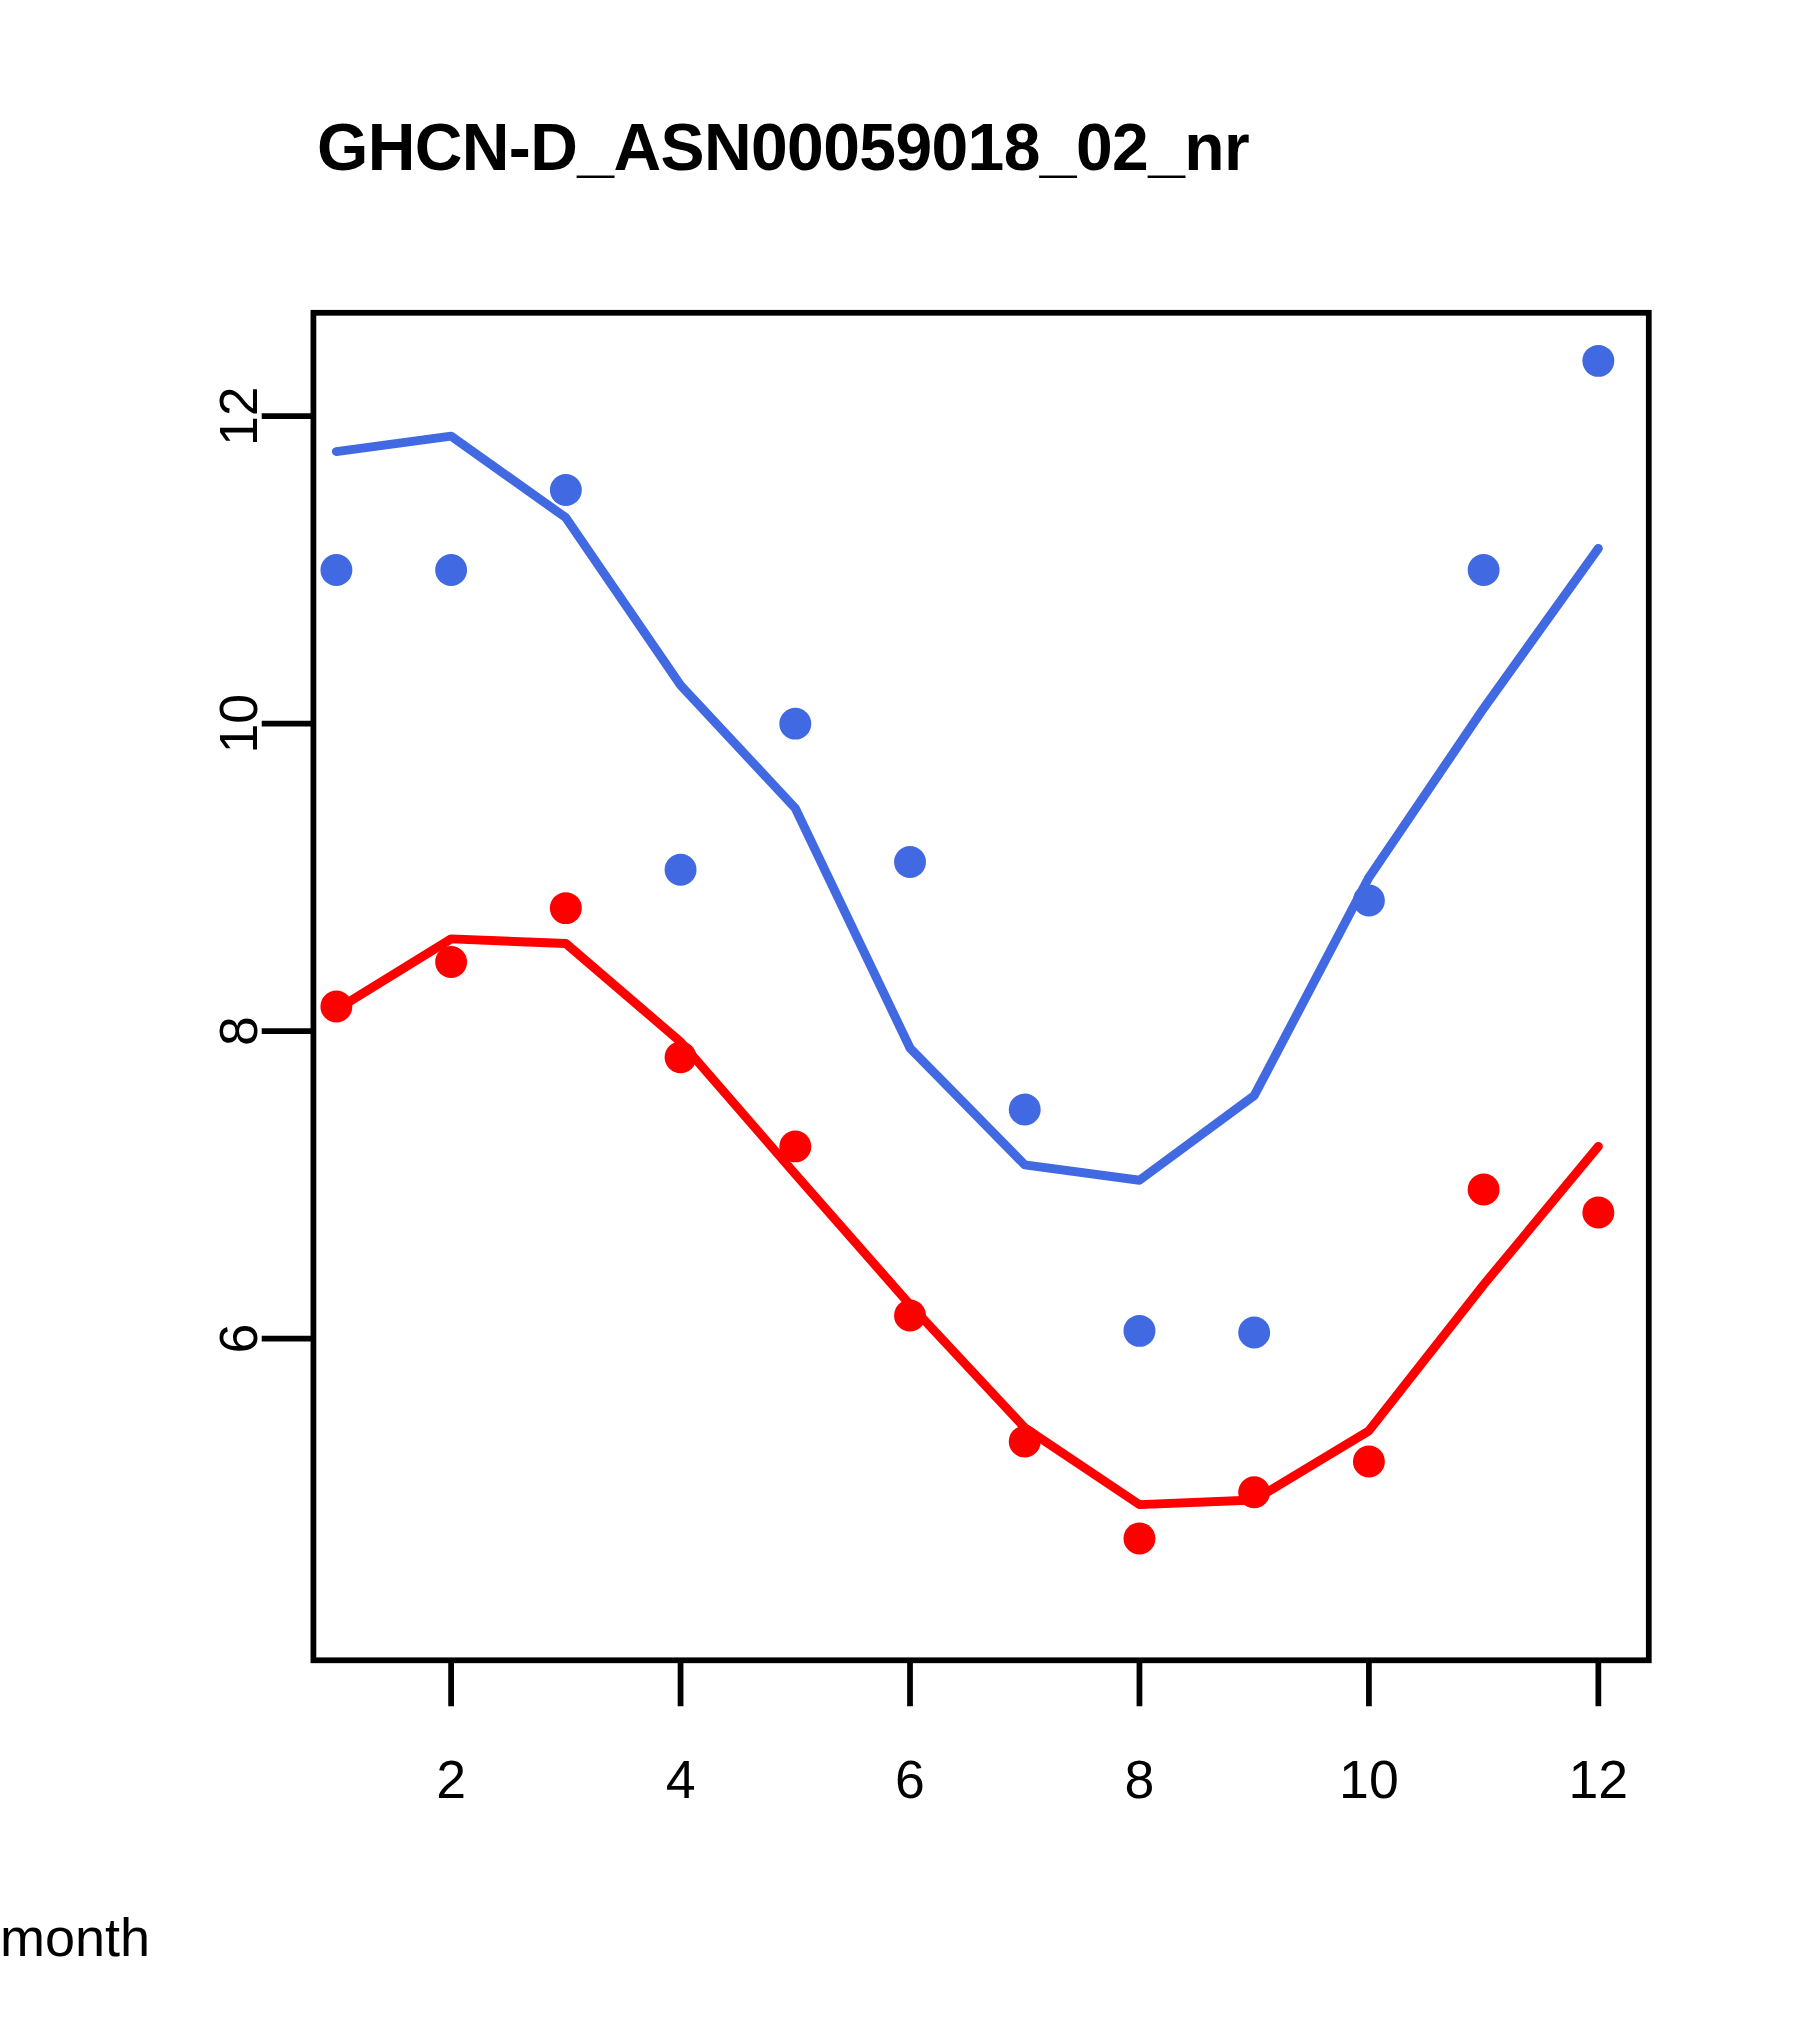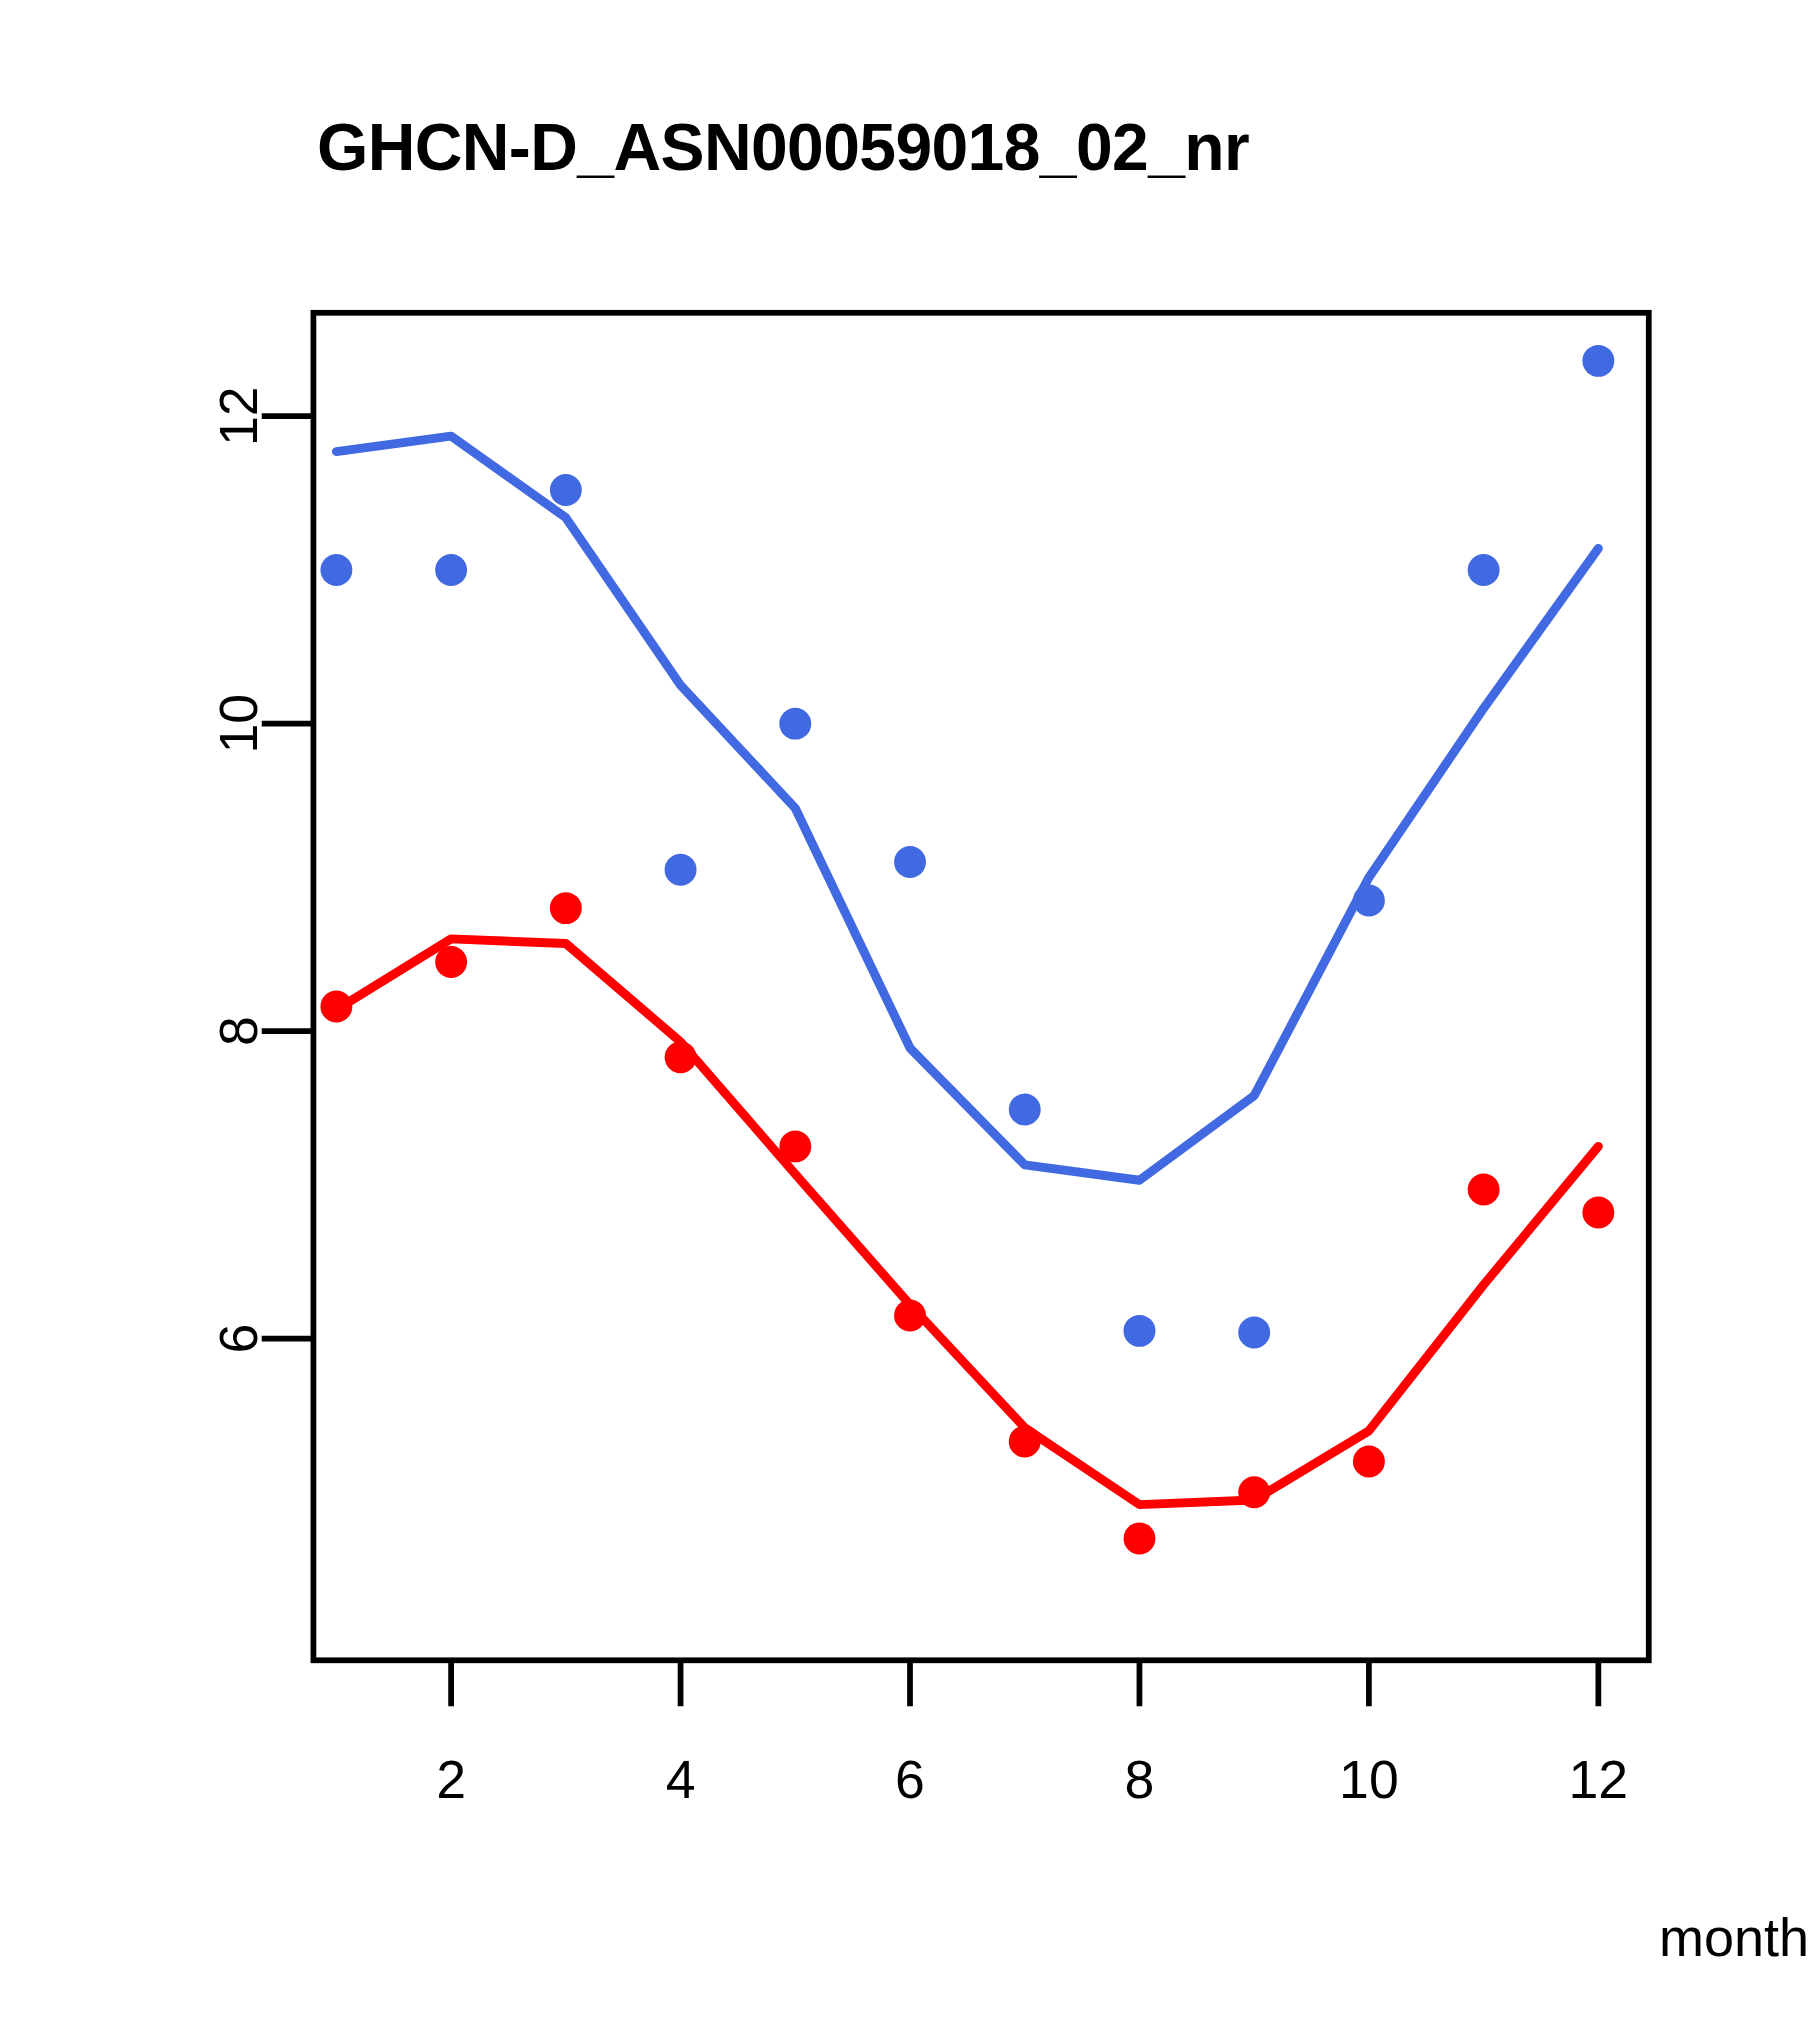--- a/index.html
+++ b/index.html
@@ -34,21 +34,21 @@
   }
   .axis-tick-label {
     font-size: 84px;
     fill: #000000;
     font-family: "Liberation Sans", sans-serif;
   }
   #xlab {
     position: absolute;
     left: 0; top: 1906px;
     width: 1809px;
-    text-align: right;
+    text-align: left;
     font-size: 54px;
   }
 </style>
 </head>
 <body>
 
 <div id="figure">
 
   <div id="chart-title">GHCN-D_ASN00059018_02_nr</div>
 

